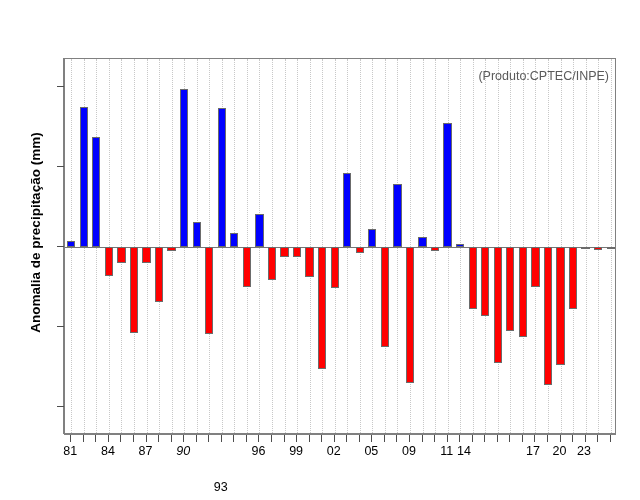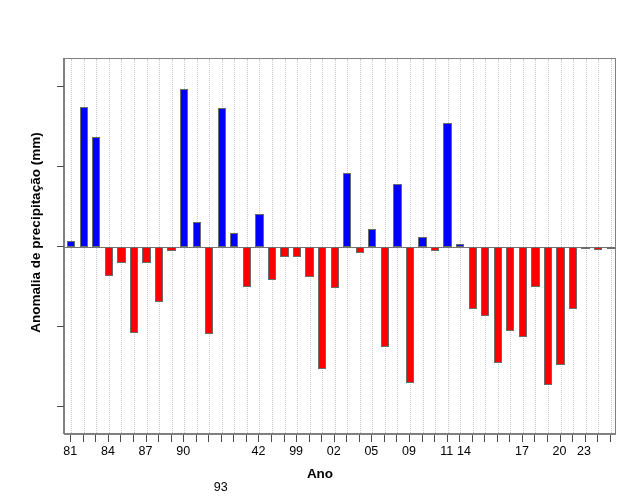--- a/index.html
+++ b/index.html
@@ -134,21 +134,20 @@
   }
 </style>
 </head>
 <body>
 
 <div id="root">
 
 
   <div class="ylabel">Anomalia de precipitação (mm)</div>
 
-  <div class="xlabel">Ano</div>
 
   <div class="yaxis-line"></div>
   <div class="xaxis-line"></div>
 
   <div id="ytick-layer">
       <div class="ytick-mark" style="top: 86px;"></div>
       <div class="ytick-mark" style="top: 166px;"></div>
       <div class="ytick-mark" style="top: 246px;"></div>
       <div class="ytick-mark" style="top: 326px;"></div>
       <div class="ytick-mark" style="top: 406px;"></div>
@@ -160,29 +159,29 @@
       <div class="xtick-mark" style="left: 95.3636px;"></div>
       <div class="xtick-mark" style="left: 107.909px;"></div>
       <div class="xtick-label" style="left: 107.909px;">84</div>
       <div class="xtick-mark" style="left: 120.455px;"></div>
       <div class="xtick-mark" style="left: 133px;"></div>
       <div class="xtick-mark" style="left: 145.545px;"></div>
       <div class="xtick-label" style="left: 145.545px;">87</div>
       <div class="xtick-mark" style="left: 158.091px;"></div>
       <div class="xtick-mark" style="left: 170.636px;"></div>
       <div class="xtick-mark" style="left: 183.182px;"></div>
-      <div class="xtick-label" style="left: 183.182px;">90</div>
+      <div class="xtick-label" style="left: 183.182px; font-style: italic;">90</div>
       <div class="xtick-mark" style="left: 195.727px;"></div>
       <div class="xtick-mark" style="left: 208.273px;"></div>
       <div class="xtick-mark" style="left: 220.818px;"></div>
       <div class="xtick-label" style="left: 220.818px; margin-top: 36px;">93</div>
       <div class="xtick-mark" style="left: 233.364px;"></div>
       <div class="xtick-mark" style="left: 245.909px;"></div>
       <div class="xtick-mark" style="left: 258.455px;"></div>
-      <div class="xtick-label" style="left: 258.455px;">42</div>
+      <div class="xtick-label" style="left: 258.455px;">96</div>
       <div class="xtick-mark" style="left: 271px;"></div>
       <div class="xtick-mark" style="left: 283.545px;"></div>
       <div class="xtick-mark" style="left: 296.091px;"></div>
       <div class="xtick-label" style="left: 296.091px;">99</div>
       <div class="xtick-mark" style="left: 308.636px;"></div>
       <div class="xtick-mark" style="left: 321.182px;"></div>
       <div class="xtick-mark" style="left: 333.727px;"></div>
       <div class="xtick-label" style="left: 333.727px;">02</div>
       <div class="xtick-mark" style="left: 346.273px;"></div>
       <div class="xtick-mark" style="left: 358.818px;"></div>
@@ -196,21 +195,21 @@
       <div class="xtick-mark" style="left: 434.091px;"></div>
       <div class="xtick-mark" style="left: 446.636px;"></div>
       <div class="xtick-label" style="left: 446.636px;">11</div>
       <div class="xtick-mark" style="left: 459.182px;"></div>
       <div class="xtick-mark" style="left: 471.727px;"></div>
       <div class="xtick-mark" style="left: 484.273px;"></div>
       <div class="xtick-label" style="left: 464px;">14</div>
       <div class="xtick-mark" style="left: 496.818px;"></div>
       <div class="xtick-mark" style="left: 509.364px;"></div>
       <div class="xtick-mark" style="left: 521.909px;"></div>
-      <div class="xtick-label" style="left: 521.909px;">17</div>
+      <div class="xtick-label" style="left: 521.909px; text-align: right;">17</div>
       <div class="xtick-mark" style="left: 534.455px;"></div>
       <div class="xtick-mark" style="left: 547px;"></div>
       <div class="xtick-mark" style="left: 559.545px;"></div>
       <div class="xtick-label" style="left: 559.545px;">20</div>
       <div class="xtick-mark" style="left: 572.091px;"></div>
       <div class="xtick-mark" style="left: 584.636px;"></div>
       <div class="xtick-mark" style="left: 597.182px;"></div>
       <div class="xtick-label" style="left: 584px;">23</div>
       <div class="xtick-mark" style="left: 609.727px;"></div>
     </div>
@@ -302,15 +301,16 @@
         <div class="bar neg" title="16: -105 mm" style="left: 441.224px; top: 188px; height: 84px; width: 8.28px;"></div>
         <div class="bar neg" title="17: -113 mm" style="left: 453.769px; top: 188px; height: 90.4px; width: 8.28px;"></div>
         <div class="bar neg" title="18: -50 mm" style="left: 466.315px; top: 188px; height: 40px; width: 8.28px;"></div>
         <div class="bar neg" title="19: -173 mm" style="left: 478.86px; top: 188px; height: 138.4px; width: 8.28px;"></div>
         <div class="bar neg" title="20: -148 mm" style="left: 491.405px; top: 188px; height: 118.4px; width: 8.28px;"></div>
         <div class="bar neg" title="21: -78 mm" style="left: 503.951px; top: 188px; height: 62.4px; width: 8.28px;"></div>
         <div class="bar neg" title="22: -2 mm" style="left: 516.496px; top: 188px; height: 1.6px; width: 8.28px;"></div>
         <div class="bar neg" title="23: -4 mm" style="left: 529.042px; top: 188px; height: 3.2px; width: 8.28px;"></div>
         <div class="bar neg" title="24: -2 mm" style="left: 541.587px; top: 188px; height: 1.6px; width: 8.28px;"></div>
       </div>
+    <div class="annotation">(Produto:CPTEC/INPE)</div>
   </div>
 
 </div>
 
 </body></html>

